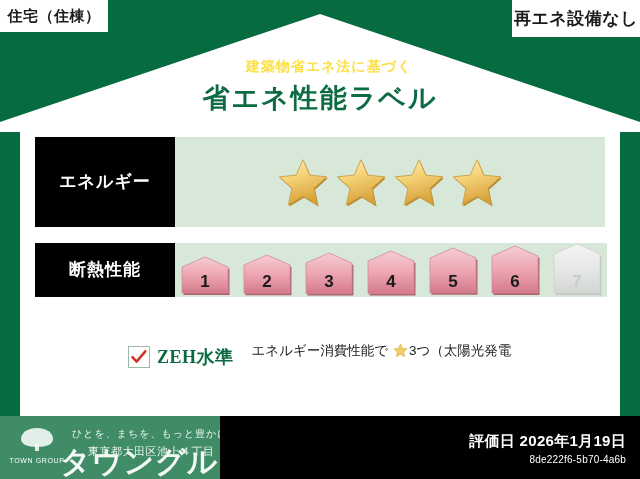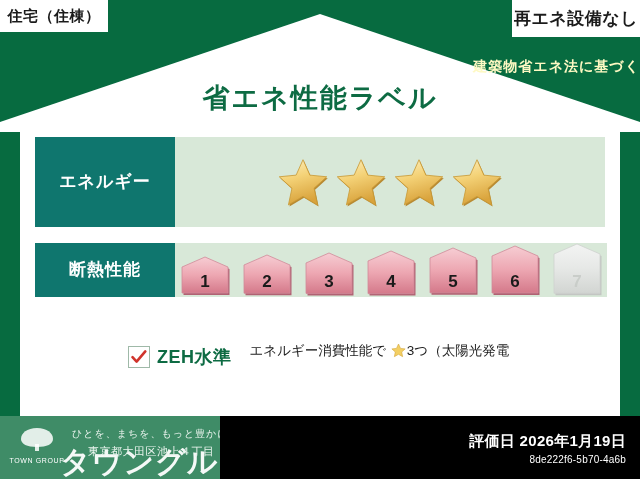--- a/index.html
+++ b/index.html
@@ -59,22 +59,22 @@
   .tag-right {
     right: 0; top: 0;
     width: 128px; height: 37px;
     font-size: 17px;
   }
 
   
   .title-sub {
     position: absolute;
     left: 0; right: 0; top: 58px;
-    text-align: right;
-    color: #fef9c3;
+    text-align: center;
+    color: #fde047;
     font-size: 14px;
     font-weight: bold;
     letter-spacing: 1px;
     padding-left: 18px;
   }
   .title-main {
     position: absolute;
     left: 0; right: 0; top: 80px;
     text-align: center;
     color: #0d6b43;
@@ -89,21 +89,21 @@
     left: 35px;
     width: 570px;
     display: flex;
     align-items: stretch;
   }
   .row-energy { top: 137px; height: 90px; }
   .row-insul  { top: 243px; height: 54px; }
 
   .row-label {
     width: 140px;
-    background: #0f766e;
+    background: #000000;
     color: #ffffff;
     font-weight: bold;
     font-size: 17px;
     line-height: 1.35;
     display: flex;
     align-items: center;
     justify-content: center;
     text-align: center;
     letter-spacing: 1px;
     flex: 0 0 140px;
@@ -154,20 +154,21 @@
     top: 340px;
     display: flex;
     align-items: flex-start;
     gap: 10px;
   }
   .zeh-check {
     display: flex;
     align-items: center;
     gap: 7px;
     padding-top: 5px;
+    font-family: Liberation Serif, serif;
   }
   .checkbox {
     width: 20px; height: 20px;
     border: 1px solid #9fb9a8;
     background: #ffffff;
     position: relative;
     flex: 0 0 20px;
   }
   .checkbox svg { position: absolute; left: 1px; top: 1px; }
   .zeh-title {

